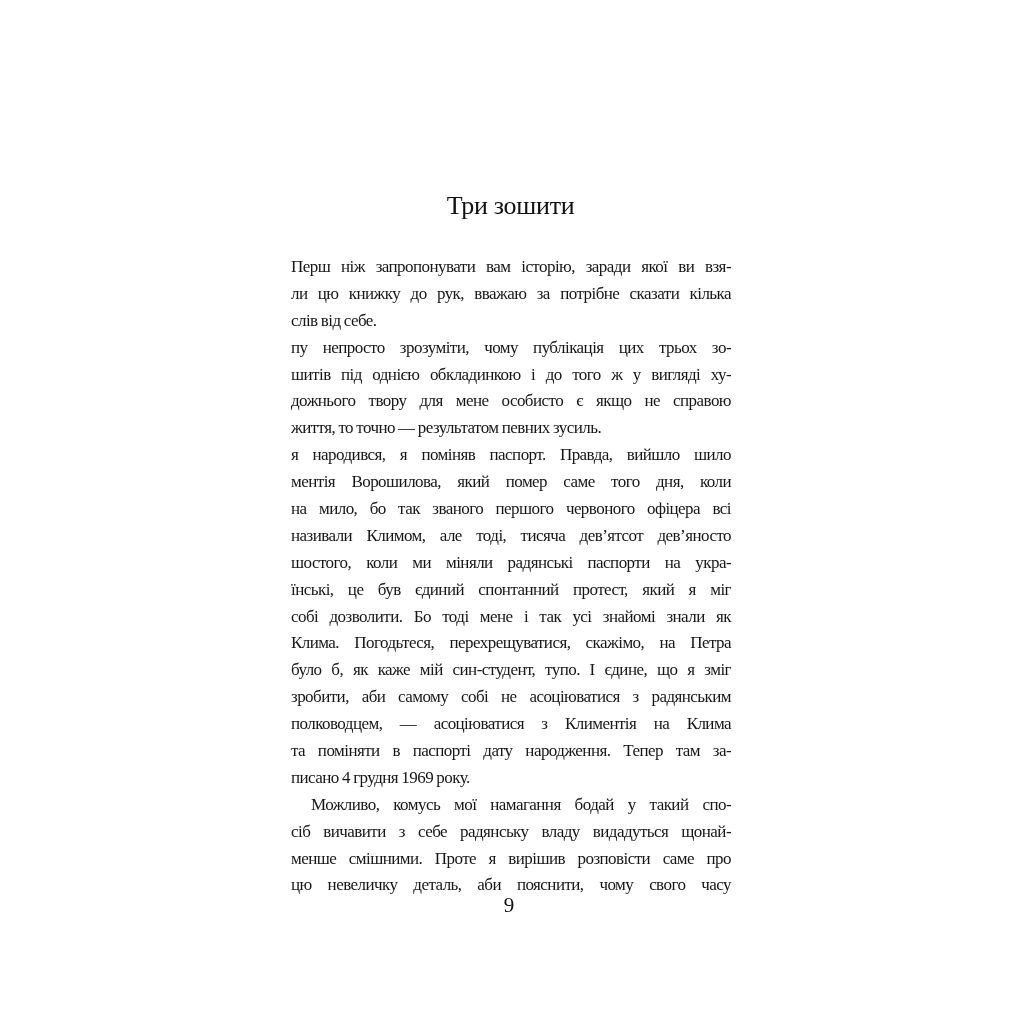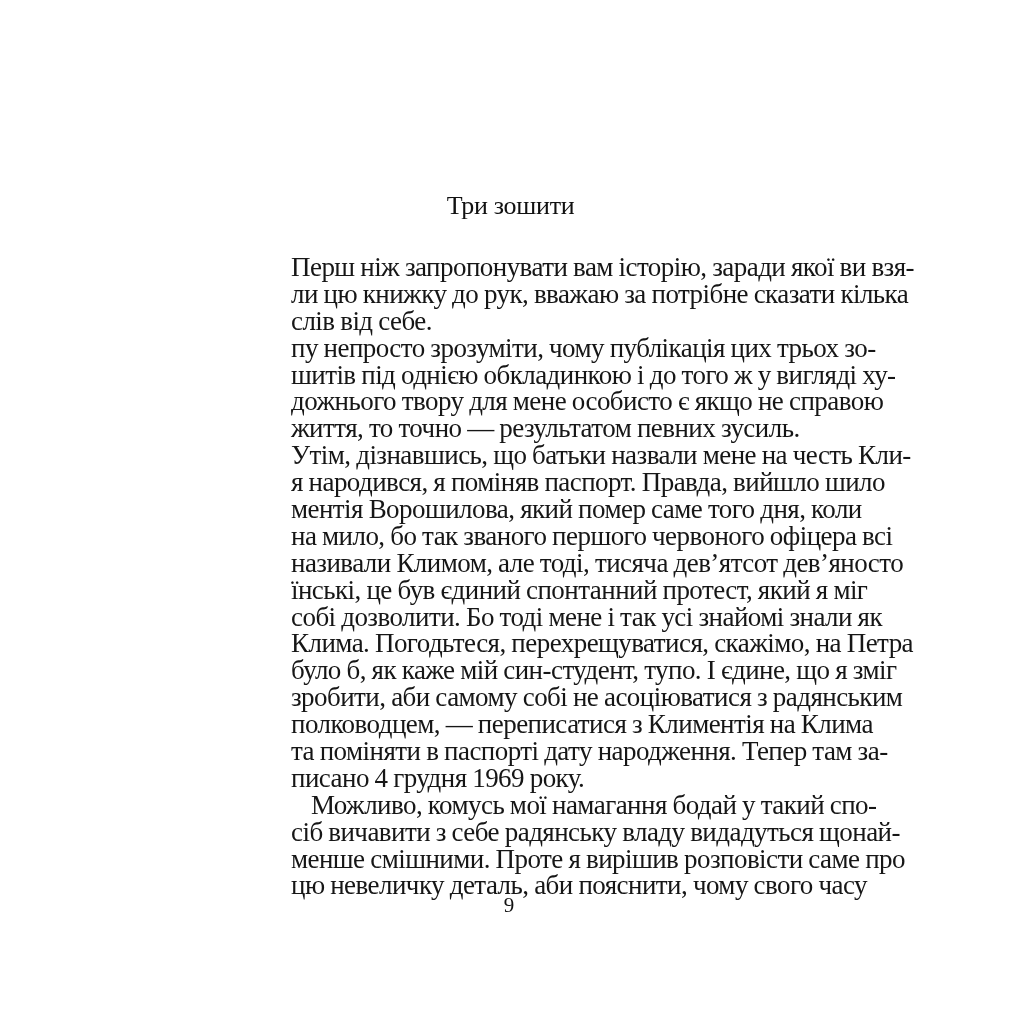--- a/index.html
+++ b/index.html
@@ -33,21 +33,21 @@
       letter-spacing: -0.3px;
       color: #111;
       margin: 0;
       font-weight: normal;
     }
     .body-text {
       position: absolute;
       left: 271px;
       top: 254px;
       width: 440px;
-      font-size: 27px;
+      font-size: 17px;
       line-height: 26.9px;
       letter-spacing: -0.55px;
       word-spacing: -0.5px;
       color: #161616;
     }
     .line {
       display: block;
       height: 26.9px;
       white-space: nowrap;
       text-align: justify;
@@ -84,31 +84,31 @@
 
     <span class="line">Перш ніж запропонувати вам історію, заради якої ви взя-</span>
     <span class="line">ли цю книжку до рук, вважаю за потрібне сказати кілька</span>
     <span class="line last">слів від себе.</span>
 
     <span class="line">пу непросто зрозуміти, чому публікація цих трьох зо-</span>
     <span class="line">шитів під однією обкладинкою і до того ж у вигляді ху-</span>
     <span class="line">дожнього твору для мене особисто є якщо не справою</span>
     <span class="line last">життя, то точно — результатом певних зусиль.</span>
 
-    <span class="line">Утім, дізнавшись, що батьки назвали мене на честь Кли-</span>
     <span class="line">я народився, я поміняв паспорт. Правда, вийшло шило</span>
     <span class="line">ментія Ворошилова, який помер саме того дня, коли</span>
     <span class="line">на мило, бо так званого першого червоного офіцера всі</span>
     <span class="line">називали Климом, але тоді, тисяча дев’ятсот дев’яносто</span>
+    <span class="line">шостого, коли ми міняли радянські паспорти на укра-</span>
     <span class="line">їнські, це був єдиний спонтанний протест, який я міг</span>
     <span class="line">собі дозволити. Бо тоді мене і так усі знайомі знали як</span>
     <span class="line">Клима. Погодьтеся, перехрещуватися, скажімо, на Петра</span>
     <span class="line">було б, як каже мій син-студент, тупо. І єдине, що я зміг</span>
     <span class="line">зробити, аби самому собі не асоціюватися з радянським</span>
-    <span class="line"><span>полководцем, — переписатися з </span><span class="it">Климентія</span><span> на </span><span class="it">Клима</span></span>
+    <span class="line"><span>полководцем, — асоціюватися з </span><span class="it">Климентія</span><span> на </span><span class="it">Клима</span></span>
     <span class="line">та поміняти в паспорті дату народження. Тепер там за-</span>
     <span class="line last"><span>писано </span><span class="it">4 грудня 1969 року</span><span>.</span></span>
 
     <span class="line indent">Можливо, комусь мої намагання бодай у такий спо-</span>
     <span class="line">сіб вичавити з себе радянську владу видадуться щонай-</span>
     <span class="line">менше смішними. Проте я вирішив розповісти саме про</span>
     <span class="line">цю невеличку деталь, аби пояснити, чому свого часу</span>
 
   </div>
 

